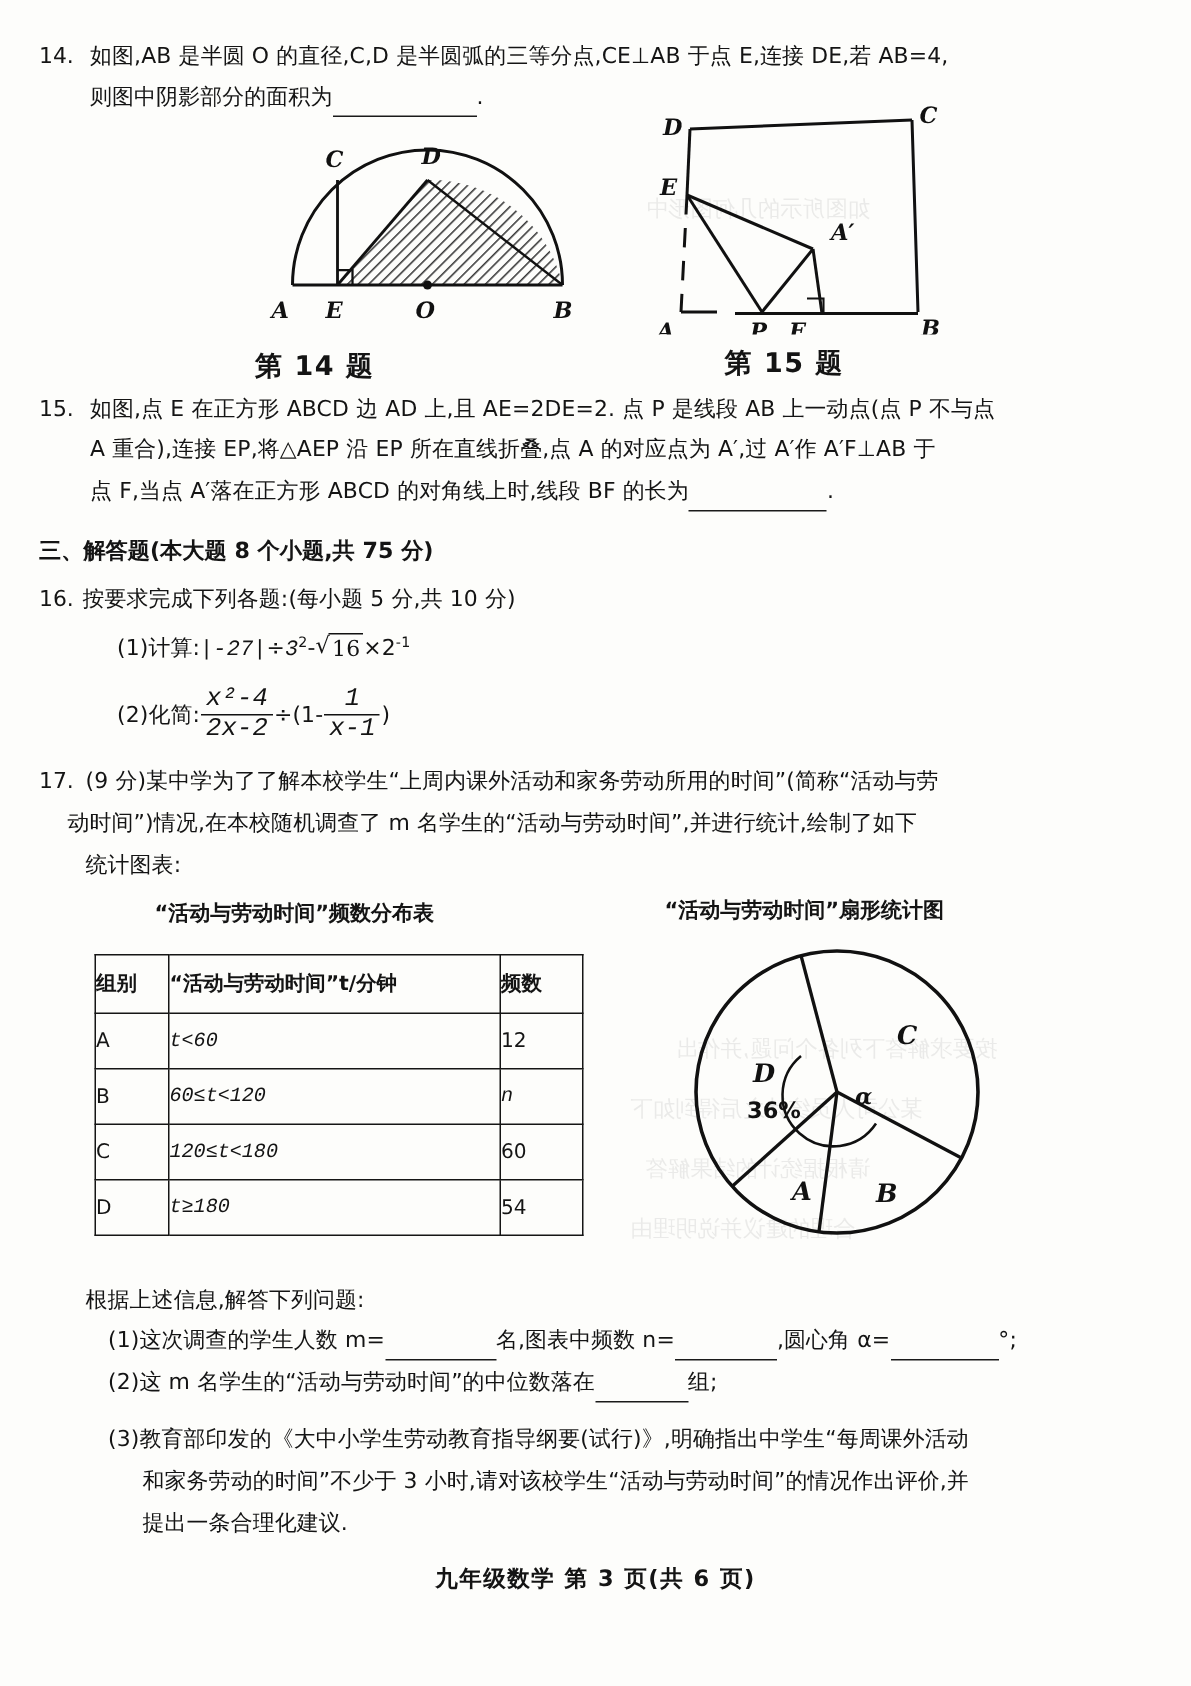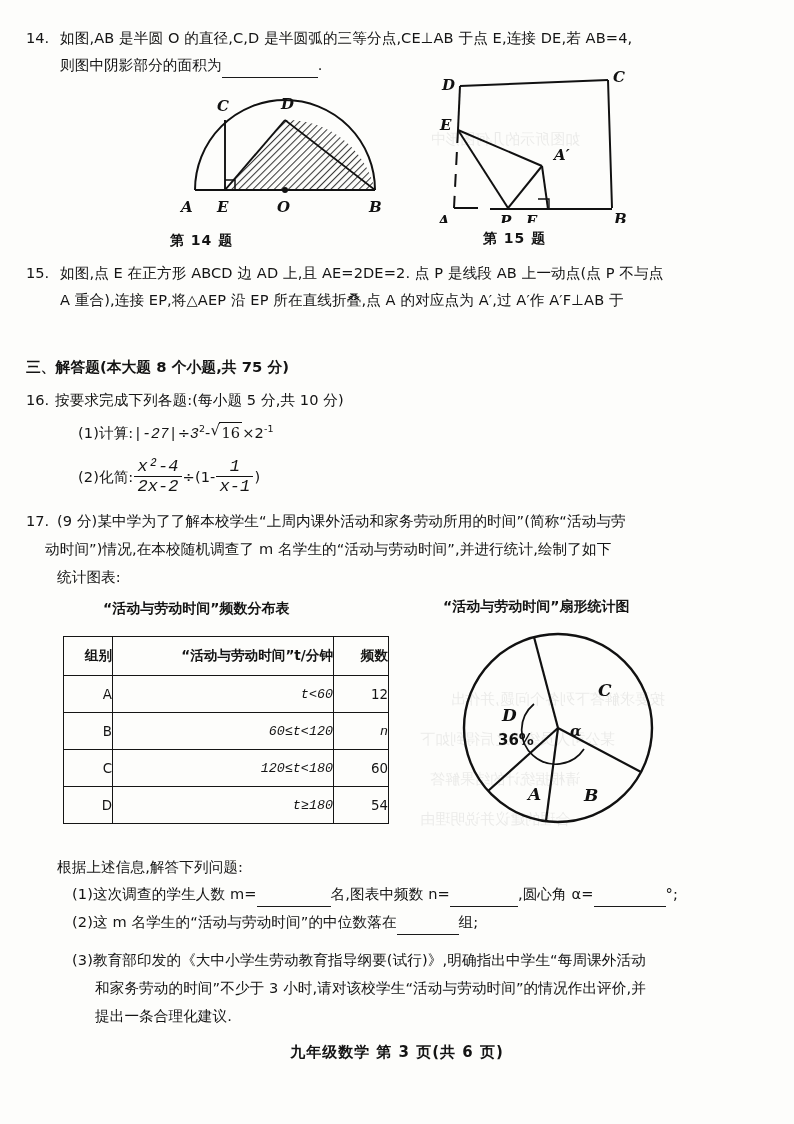--- a/index.html
+++ b/index.html
@@ -40,21 +40,21 @@
     border-bottom: 1.3px solid #1a1a1a;
     vertical-align: -2px;
   }
   .sec-head {
     position: absolute;
     font-size: 14.8px;
     font-weight: bold;
   }
   .caption {
     position: absolute;
-    font-size: 14px;
+    font-size: 18px;
     font-weight: bold;
     letter-spacing: 1px;
     text-align: right;
   }
   .chart-title {
     position: absolute;
     font-size: 14px;
     font-weight: bold;
     white-space: nowrap;
   }
@@ -91,21 +91,21 @@
   }
   sup.e { font-size: 9.5px; vertical-align: super; }
   
   .freq-table {
     position: absolute;
     border-collapse: collapse;
     font-size: 13.4px;
   }
   .freq-table td, .freq-table th {
     border: 1.4px solid #151515;
-    text-align: right;
+    text-align: left;
     font-weight: normal;
     padding: 0;
   }
   .freq-table .c-group { width: 48px; height: 36px; }
   .freq-table .c-range { width: 220px; }
   .freq-table .c-freq  { width: 54px; }
   .freq-table th { font-weight: bold; height: 38px; font-size: 13.6px; }
   
   .footer {
     position: absolute;
@@ -214,20 +214,23 @@
       <text class="lbl" x="184" y="156">B</text>
     </svg>
   </div>
 
   <div class="caption" style="left:170px; top:232px;">第 14 题</div>
   <div class="caption" style="left:483px; top:230px;">第 15 题</div>
 
   <div class="qnum" style="left:26px; top:263px;">15.</div>
   <div class="qline" style="left:60px; top:263px;">如图,点 E 在正方形 ABCD 边 AD 上,且 AE=2DE=2. 点 P 是线段 AB 上一动点(点 P 不与点</div>
   <div class="qline" style="left:60px; top:290px;">A 重合),连接 EP,将△AEP 沿 EP 所在直线折叠,点 A 的对应点为 A′,过 A′作 A′F⊥AB 于</div>
+  <div class="qline" style="left:60px; top:318px;">
+    <span>点 F,当点 A′落在正方形 ABCD 的对角线上时,线段 BF 的长为</span><span class="blank" style="width:92px;">&nbsp;</span><span>.</span>
+  </div>
 
   <div class="sec-head" style="left:26px; top:358px;">三、解答题(本大题 8 个小题,共 75 分)</div>
 
   <div class="qnum" style="left:26px; top:390px;">16.</div>
   <div class="qline" style="left:55px; top:390px;">按要求完成下列各题:(每小题 5 分,共 10 分)</div>
 
   <div class="qline" style="left:78px; top:419px;">
     <span>(1)计算:</span><span class="it">|-27|</span><span>÷</span><span class="it">3</span><sup class="e">2</sup><span>-</span><span class="sqrt"><span class="rad">16</span></span><span>×</span><span>2</span><sup class="e">-1</sup>
   </div>
 

